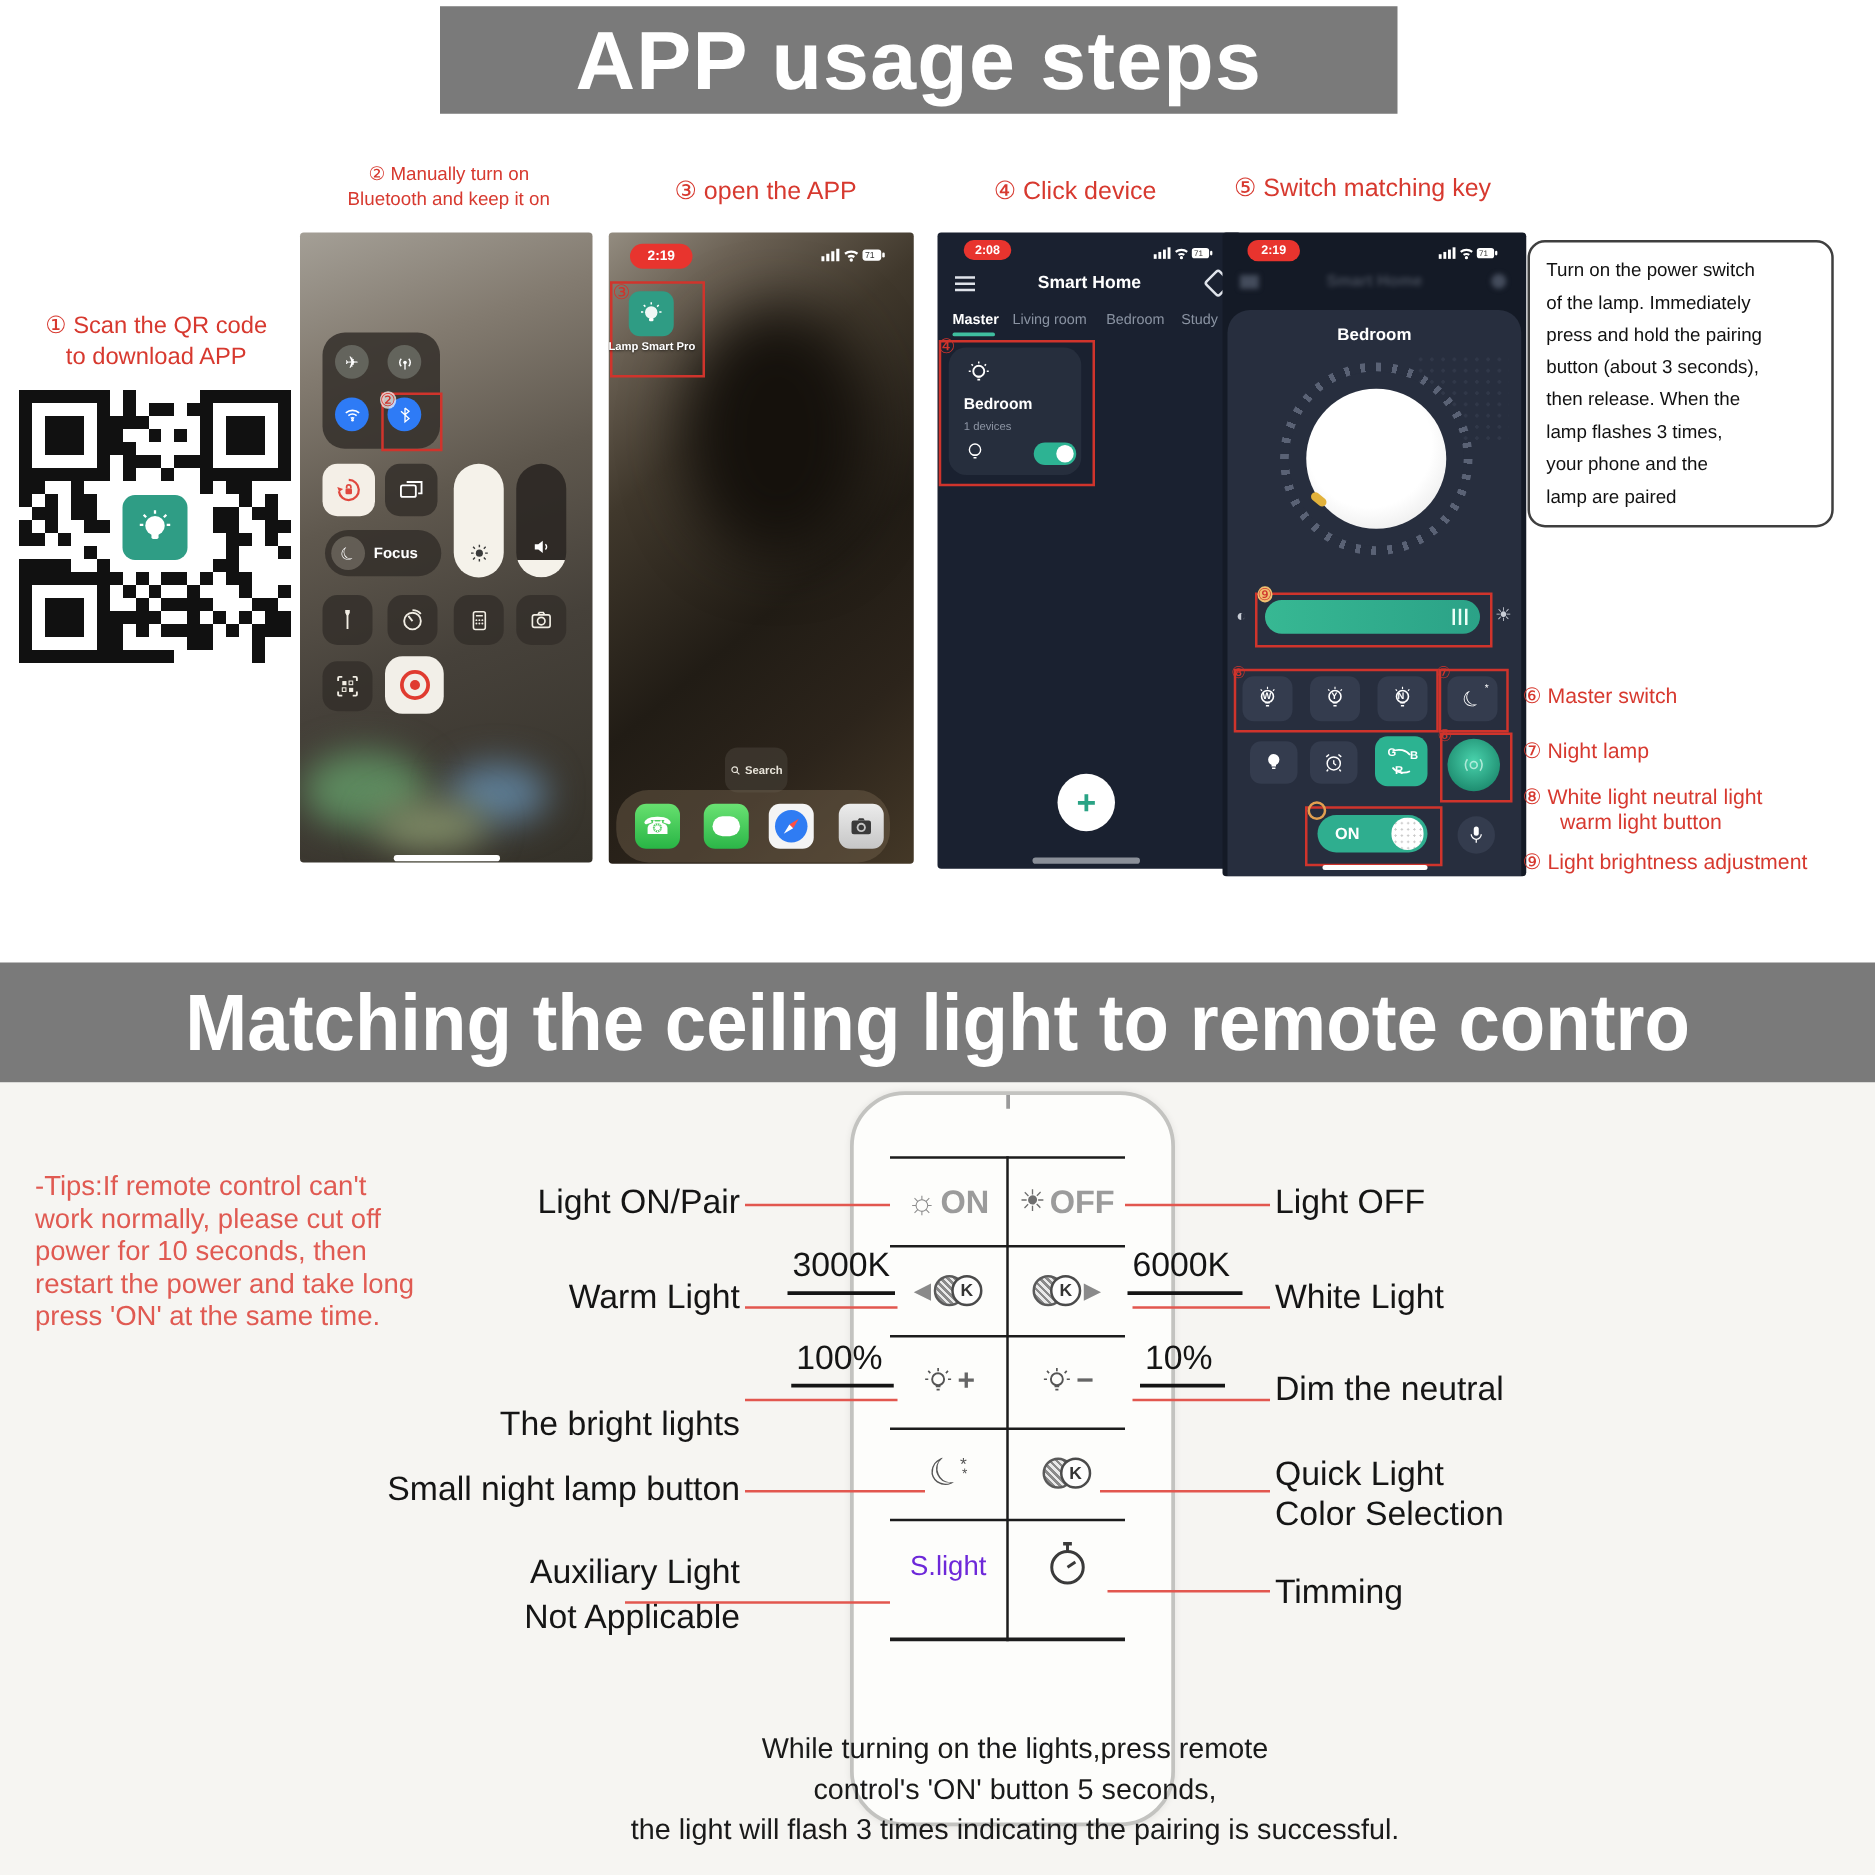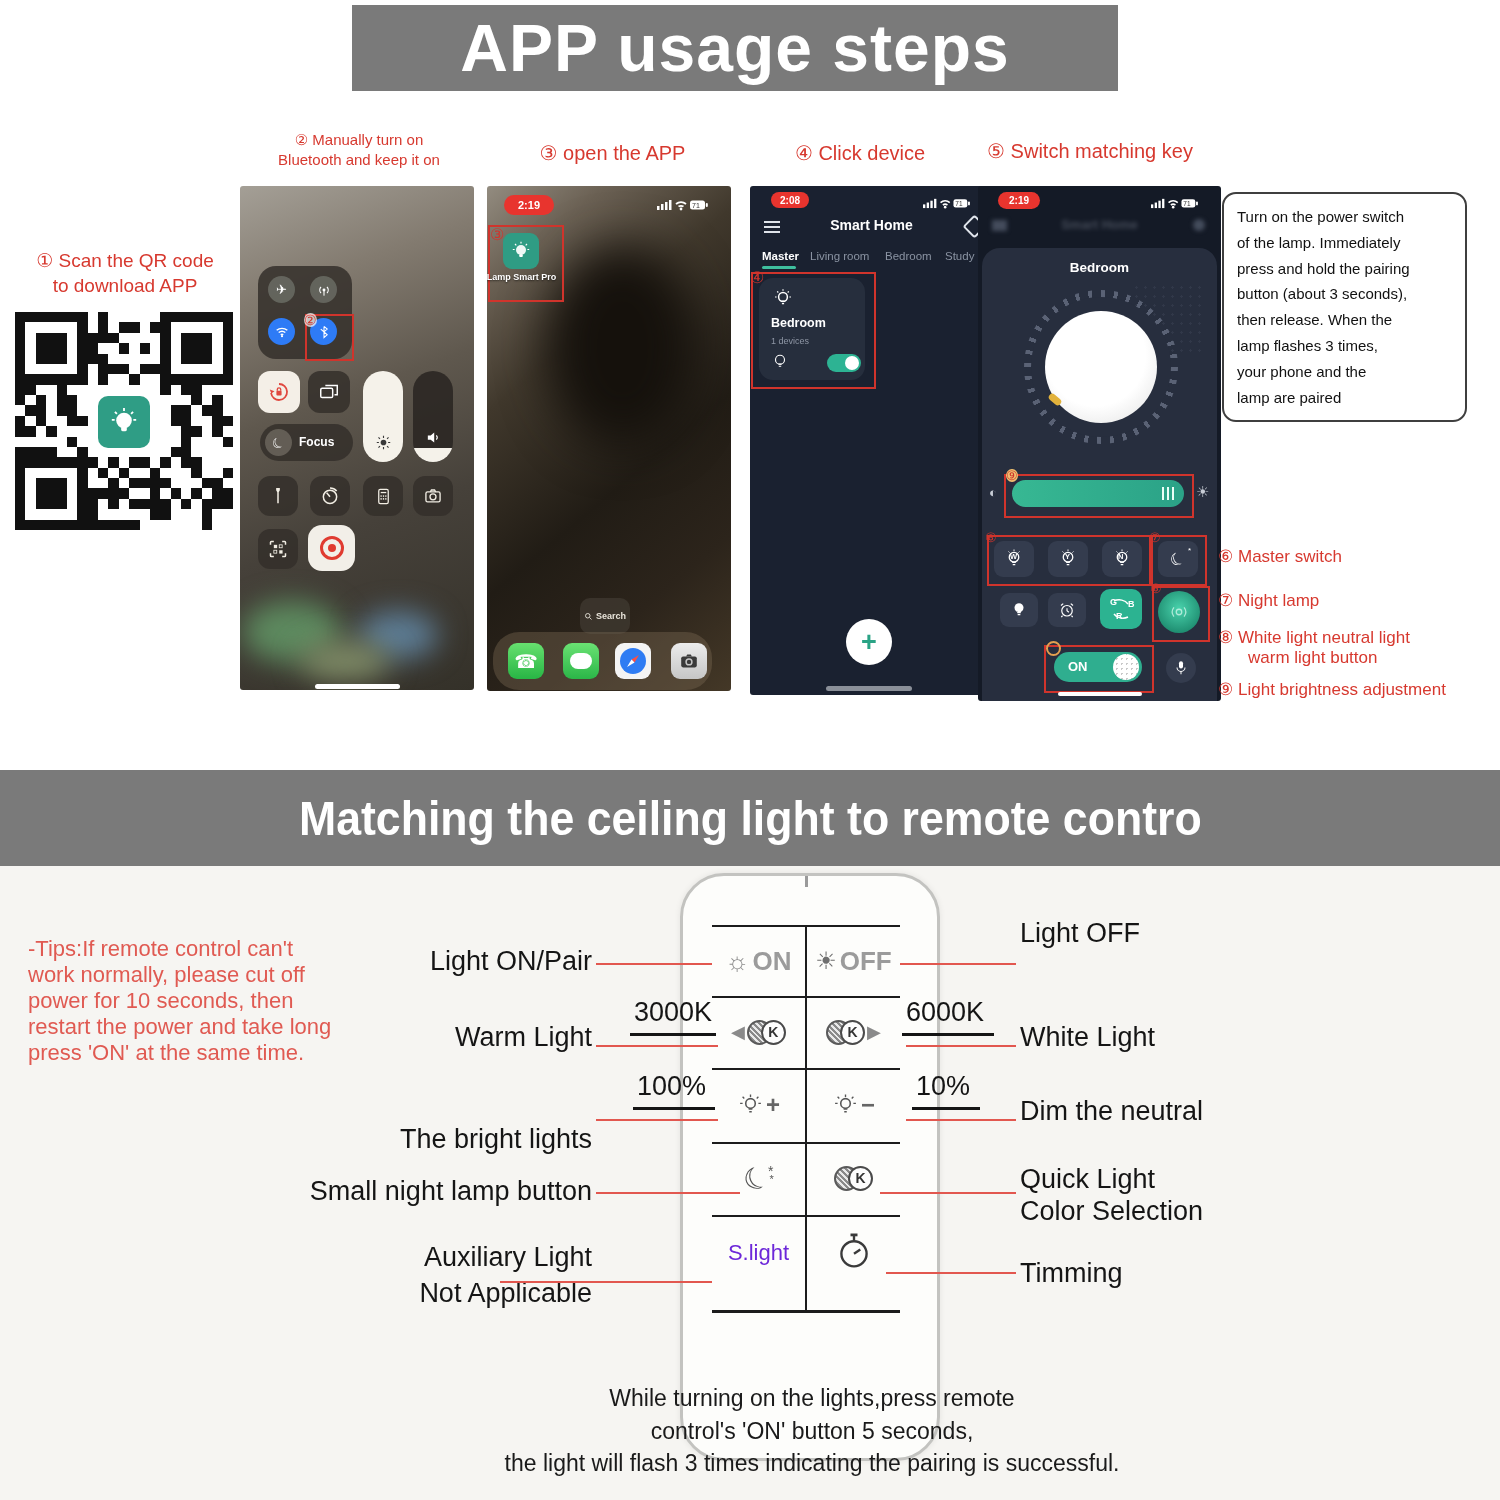--- a/index.html
+++ b/index.html
@@ -580,21 +580,21 @@
   <span>⑦</span> <span>Night lamp</span>
 </div>
 <div class="ann" style="left:1218px;top:627px;">
   <span>⑧</span> <span>White light neutral light</span>
   <div style="margin-left:30px;">warm light button</div>
 </div>
 <div class="ann" style="left:1218px;top:679px;">
   <span>⑨</span> <span>Light brightness adjustment</span>
 </div>
 
-<div class="a bar f" style="left:0;top:770px;width:1500px;height:96px;font-size:48px;">
+<div class="a bar f" style="left:0;top:770px;width:1500px;height:96px;font-size:64px;">
   <span style="display:inline-block;transform:scaleX(0.93);white-space:nowrap;">Matching the ceiling light to remote contro</span>
 </div>
 <div class="a" style="left:0;top:866px;width:1500px;height:634px;background:#f6f5f2;"></div>
 
 <div class="a" style="left:28px;top:936px;font-size:22px;color:#e05a52;line-height:1.18;">
   <div>-Tips:If remote control can't</div>
   <div>work normally, please cut off</div>
   <div>power for 10 seconds, then</div>
   <div>restart the power and take long</div>
   <div>press 'ON' at the same time.</div>
@@ -686,21 +686,21 @@
 <div class="val" style="left:637px;top:1071px;">100%</div>
 <div class="ul" style="left:633px;top:1107px;width:82px;"></div>
 <div class="rline" style="left:596px;top:1119px;width:122px;"></div>
 <div class="lbl lblr" style="left:300px;top:1176px;width:292px;">Small night lamp button</div>
 <div class="rline" style="left:596px;top:1192px;width:144px;"></div>
 <div class="lbl lblr" style="left:330px;top:1242px;width:262px;">Auxiliary Light</div>
 <div class="lbl lblr" style="left:330px;top:1278px;width:262px;">Not Applicable</div>
 <div class="rline" style="left:500px;top:1281px;width:212px;"></div>
 
 <div class="rline" style="left:900px;top:963px;width:116px;"></div>
-<div class="lbl" style="left:1020px;top:918px;text-align:center;">Light OFF</div>
+<div class="lbl" style="left:1020px;top:946px;text-align:center;">Light OFF</div>
 <div class="val" style="left:906px;top:997px;">6000K</div>
 <div class="ul" style="left:902px;top:1033px;width:92px;"></div>
 <div class="rline" style="left:906px;top:1045px;width:110px;"></div>
 <div class="lbl" style="left:1020px;top:1022px;">White Light</div>
 <div class="val" style="left:916px;top:1071px;">10%</div>
 <div class="ul" style="left:912px;top:1107px;width:68px;"></div>
 <div class="rline" style="left:906px;top:1119px;width:110px;"></div>
 <div class="lbl" style="left:1020px;top:1096px;">Dim the neutral</div>
 <div class="rline" style="left:880px;top:1192px;width:136px;"></div>
 <div class="lbl" style="left:1020px;top:1164px;">Quick Light</div>

